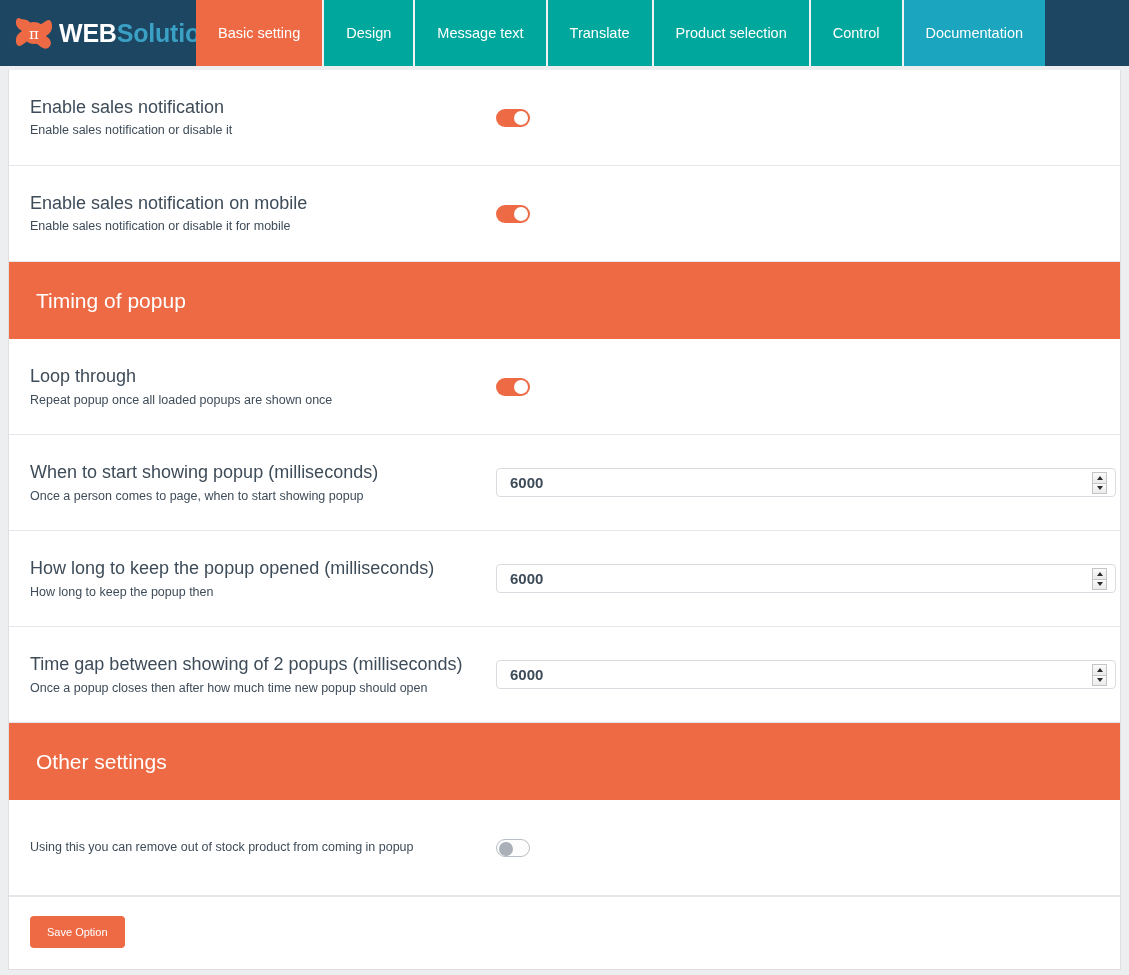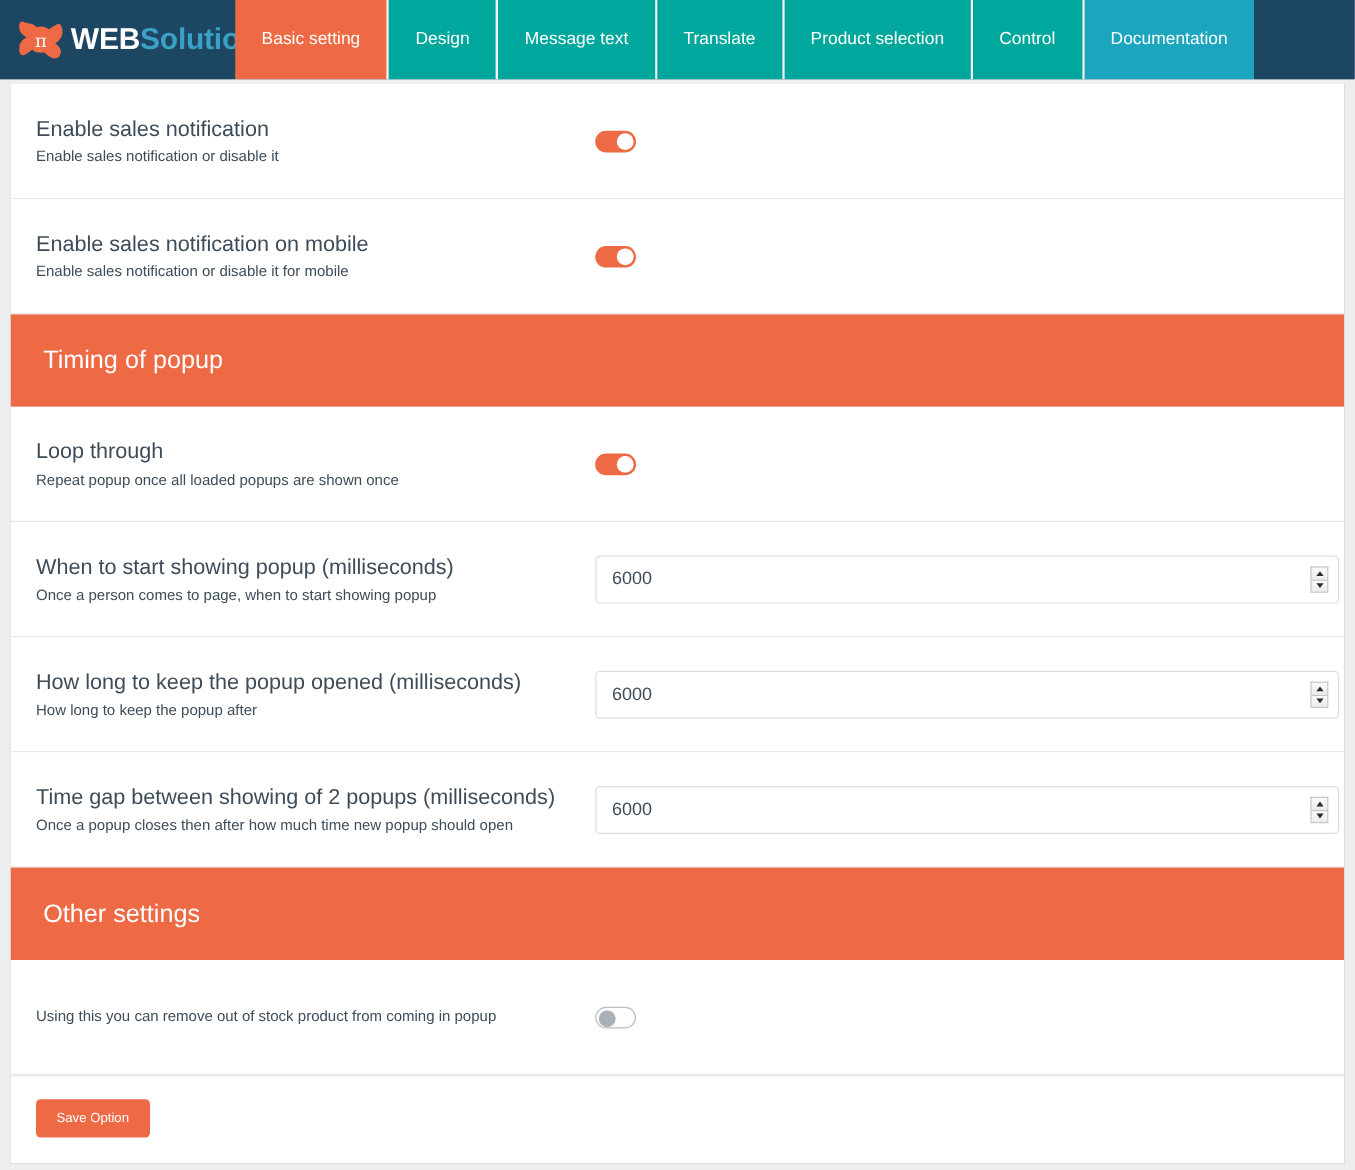--- a/index.html
+++ b/index.html
@@ -156,31 +156,32 @@
     line-height: 1.2;
   }
 
   
   .num-wrap {
     position: relative;
     width: 620px;
   }
   .num-input {
     width: 620px;
-    height: 40px;
+    height: 29px;
     padding: 6px 30px 6px 13px;
     font-family: "Liberation Sans", sans-serif;
     font-size: 15px;
     color: #3e4c59;
     border: 1px solid #d9dde1;
     border-radius: 4px;
     background: #ffffff;
     outline: none;
     -moz-appearance: textfield;
     appearance: textfield;
+    font-weight: bold;
   }
   .num-input::-webkit-outer-spin-button,
   .num-input::-webkit-inner-spin-button {
     -webkit-appearance: none;
     margin: 0;
   }
   .spinner {
     position: absolute;
     top: 50%;
     right: 9px;
@@ -317,21 +318,21 @@
               <span class="arrow-down"></span>
             </span>
           </span>
         </span>
       </div>
     </div>
 
     <div class="row">
       <div class="row-labels">
         <p class="row-title">How long to keep the popup opened (milliseconds)</p>
-        <p class="row-desc">How long to keep the popup after</p>
+        <p class="row-desc">How long to keep the popup then</p>
       </div>
       <div class="row-control">
         <span class="num-wrap">
           <input class="num-input" type="number" value="6000" style="">
           <span class="spinner">
             <span class="spin-btn up">
               <span class="arrow-up"></span>
             </span>
             <span class="spin-btn down">
               <span class="arrow-down"></span>

